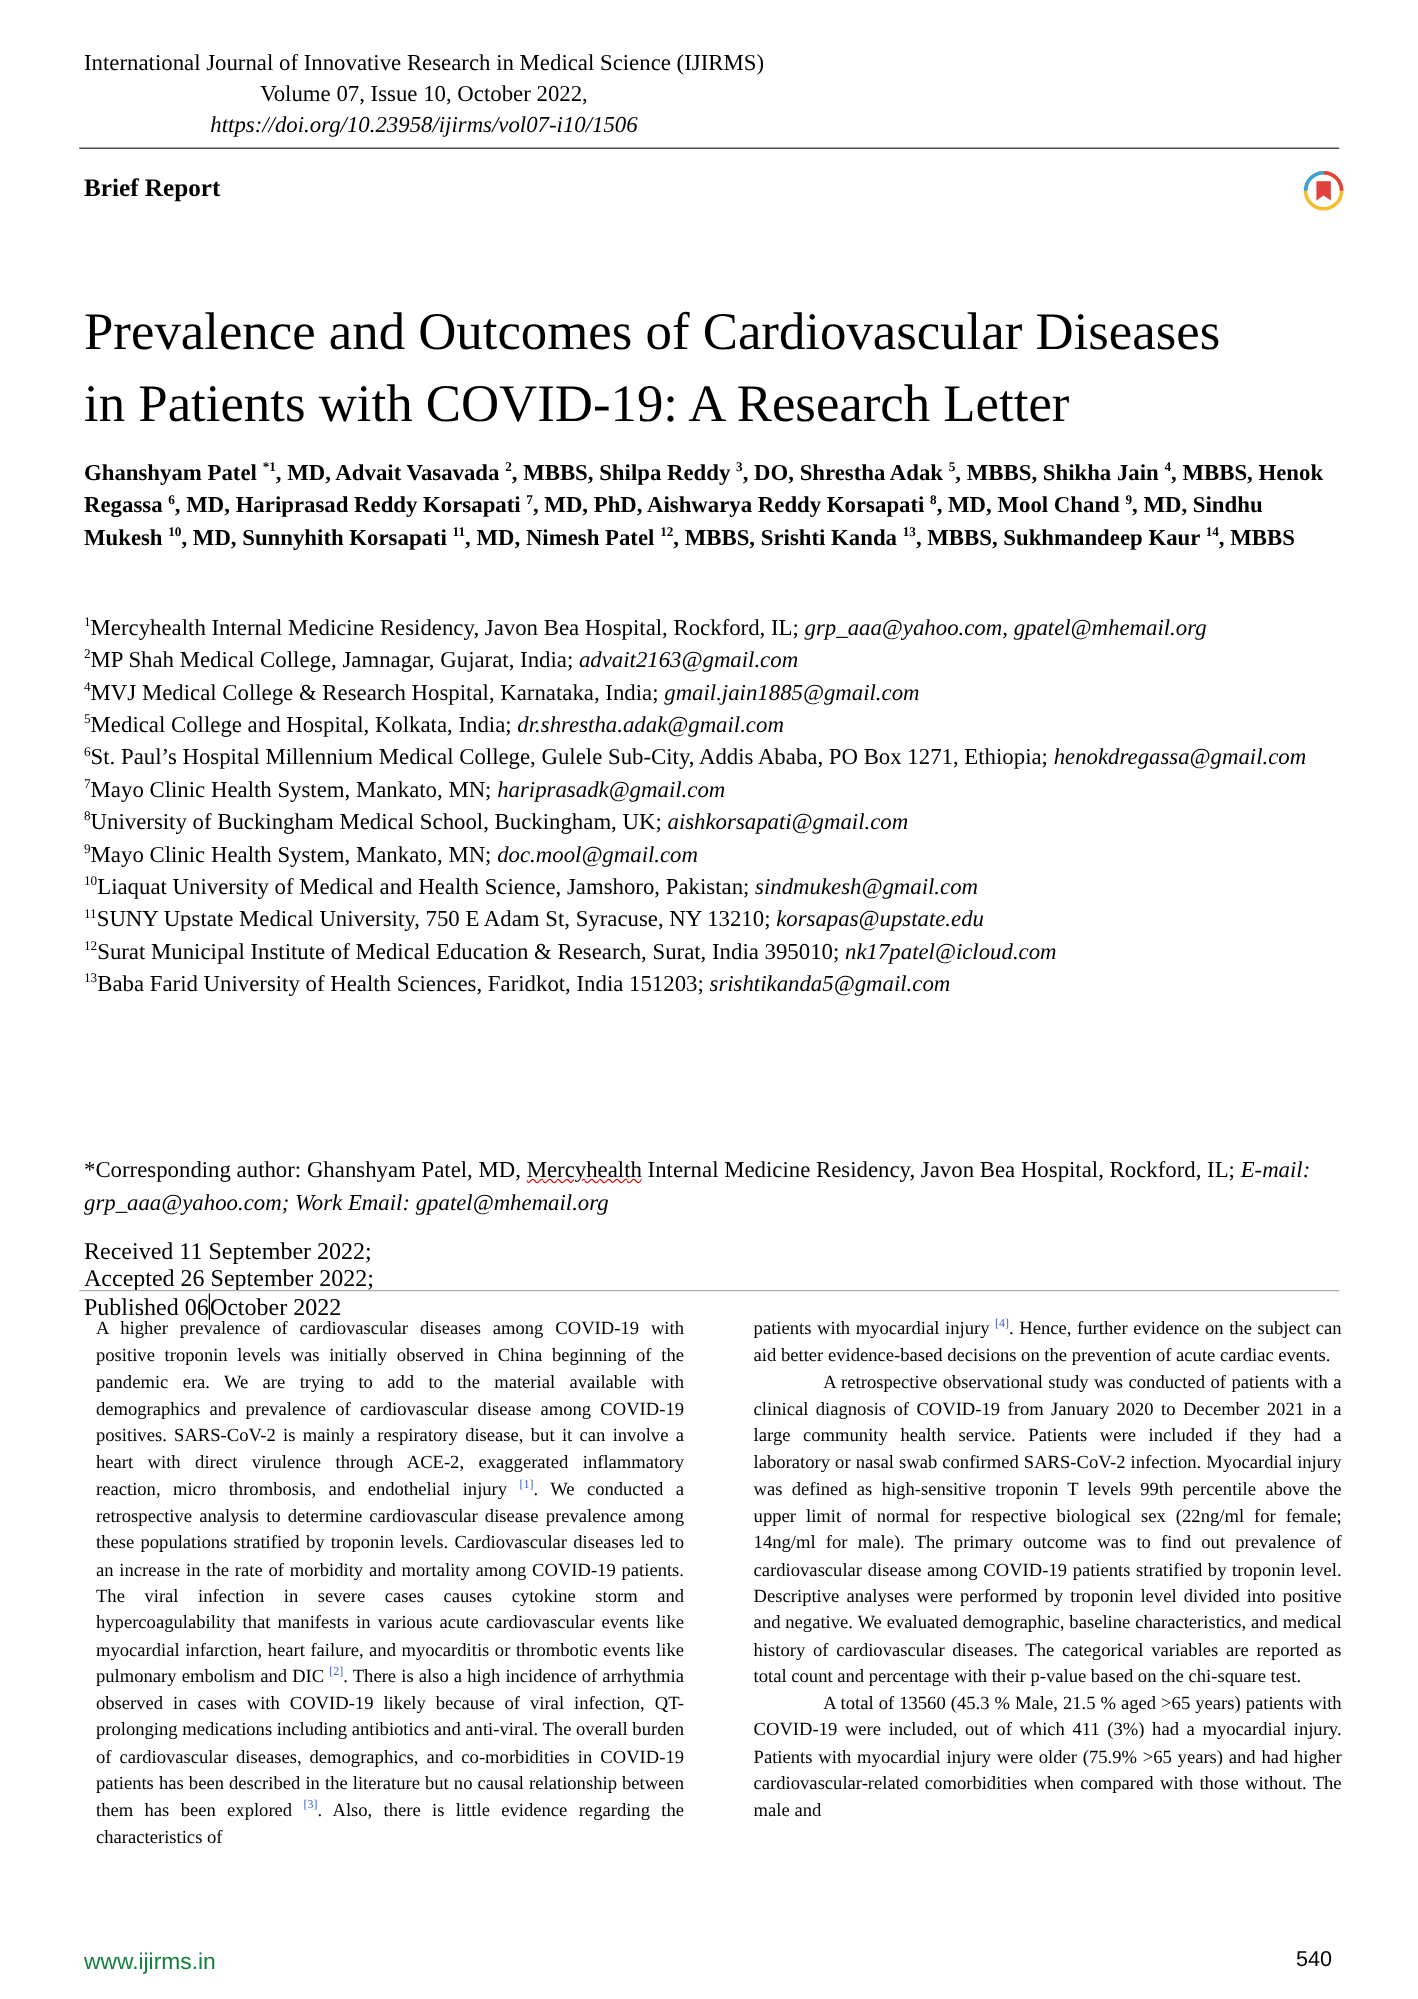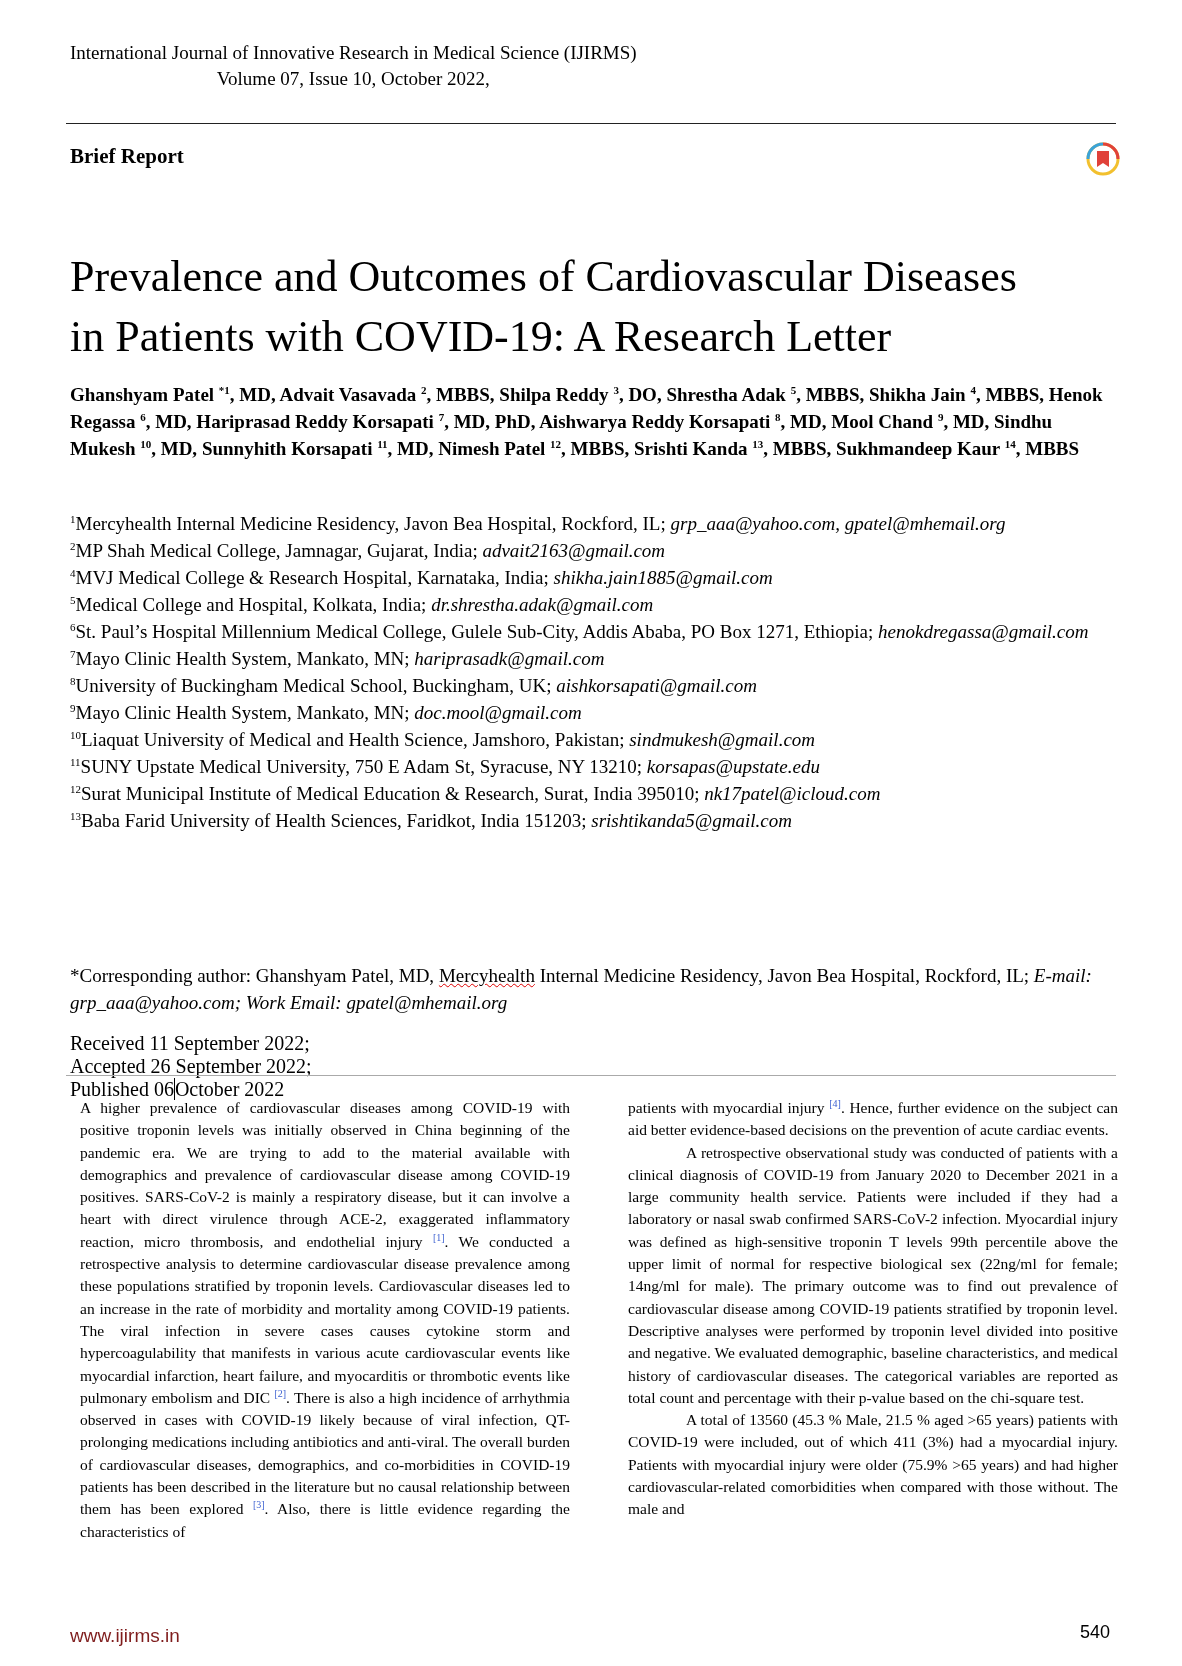--- a/index.html
+++ b/index.html
@@ -21,29 +21,30 @@
   .corr .squiggle { text-decoration: underline wavy #d00; text-decoration-thickness: 1px; }
   .dates { position: absolute; left: 70px; top: 1032px; width: 1050px; font-size: 20px; display: flex; justify-content: space-between; flex-direction: column; }
   .caret { display: inline-block; width: 1px; height: 22px; background: #000; vertical-align: -4px; }
   .rule2 { position: absolute; left: 66px; width: 1050px; top: 1075px; border-top: 1px solid #aaa; }
   .col { position: absolute; top: 1097px; width: 490px; font-size: 15.5px; line-height: 22.3px; text-align: justify; }
   .col.left { left: 80px; }
   .col.right { left: 628px; }
   .col p { margin: 0; }
   .col .indent { text-indent: 58px; }
   .ref { color: #3b5fd0; font-size: 10px; vertical-align: super; line-height: 0; }
-  .footer-url { position: absolute; left: 70px; top: 1625px; font-size: 19px; color: #7f1d1d; font-family: "Liberation Sans", sans-serif; }
+  .footer-url { position: absolute; left: 70px; top: 1625px; font-size: 19px; color: #15803d; font-family: "Liberation Sans", sans-serif; }
   .page-no { position: absolute; left: 1080px; top: 1622px; font-size: 18px; font-family: "Liberation Sans", sans-serif; }
 </style>
 </head>
 <body>
 
 <div class="journal">
   <div>International Journal of Innovative Research in Medical Science (IJIRMS)</div>
   <div>Volume 07, Issue 10, October 2022,</div>
+  <div class="doi">https://doi.org/10.23958/ijirms/vol07-i10/1506</div>
 </div>
 <div class="rule"></div>
 <div class="brief">Brief Report</div>
 
 <svg class="bookmark" viewBox="0 0 34 34">
   <circle cx="17" cy="17" r="15" fill="none" stroke="#f2c02e" stroke-width="3"></circle>
   <path d="M17 2 A15 15 0 0 1 32 17" fill="none" stroke="#e0413a" stroke-width="3"></path>
   <path d="M2 17 A15 15 0 0 1 17 2" fill="none" stroke="#3aa3d9" stroke-width="3"></path>
   <path d="M11 9 h12 v16 l-6 -4 l-6 4 z" fill="#e0413a"></path>
 </svg>
@@ -51,21 +52,21 @@
 <div class="title">
   <div>Prevalence and Outcomes of Cardiovascular Diseases</div>
   <div>in Patients with COVID-19: A Research Letter</div>
 </div>
 
 <div class="authors" id="authors"><span><span>Ghanshyam Patel </span><sup>*1</sup><span>, MD, </span></span><span><span>Advait Vasavada </span><sup>2</sup><span>, MBBS, </span></span><span><span>Shilpa Reddy </span><sup>3</sup><span>, DO, </span></span><span><span>Shrestha Adak </span><sup>5</sup><span>, MBBS, </span></span><span><span>Shikha Jain </span><sup>4</sup><span>, MBBS, </span></span><span><span>Henok Regassa </span><sup>6</sup><span>, MD, </span></span><span><span>Hariprasad Reddy Korsapati </span><sup>7</sup><span>, MD, PhD, </span></span><span><span>Aishwarya Reddy Korsapati </span><sup>8</sup><span>, MD, </span></span><span><span>Mool Chand </span><sup>9</sup><span>, MD, </span></span><span><span>Sindhu Mukesh </span><sup>10</sup><span>, MD, </span></span><span><span>Sunnyhith Korsapati </span><sup>11</sup><span>, MD, </span></span><span><span>Nimesh Patel </span><sup>12</sup><span>, MBBS, </span></span><span><span>Srishti Kanda </span><sup>13</sup><span>, MBBS, </span></span><span><span>Sukhmandeep Kaur </span><sup>14</sup><span>, MBBS</span></span></div>
 
 <div class="affils" id="affils">
     <span class="aff"><sup>1</sup><span>Mercyhealth Internal Medicine Residency, Javon Bea Hospital, Rockford, IL; </span><span class="email">grp_aaa@yahoo.com, gpatel@mhemail.org</span></span>
     <span class="aff"><sup>2</sup><span>MP Shah Medical College, Jamnagar, Gujarat, India; </span><span class="email">advait2163@gmail.com</span></span>
-    <span class="aff"><sup>4</sup><span>MVJ Medical College &amp; Research Hospital, Karnataka, India; </span><span class="email">shikha.jain1885@gmail.com</span></span>
+    <span class="aff"><sup>4</sup><span>MVJ Medical College &amp; Research Hospital, Karnataka, India; </span><span class="email">gmail.jain1885@gmail.com</span></span>
     <span class="aff"><sup>5</sup><span>Medical College and Hospital, Kolkata, India; </span><span class="email">dr.shrestha.adak@gmail.com</span></span>
     <span class="aff"><sup>6</sup><span>St. Paul’s Hospital Millennium Medical College, Gulele Sub-City, Addis Ababa, PO Box 1271, Ethiopia; </span><span class="email">henokdregassa@gmail.com</span></span>
     <span class="aff"><sup>7</sup><span>Mayo Clinic Health System, Mankato, MN; </span><span class="email">hariprasadk@gmail.com</span></span>
     <span class="aff"><sup>8</sup><span>University of Buckingham Medical School, Buckingham, UK; </span><span class="email">aishkorsapati@gmail.com</span></span>
     <span class="aff"><sup>9</sup><span>Mayo Clinic Health System, Mankato, MN; </span><span class="email">doc.mool@gmail.com</span></span>
     <span class="aff"><sup>10</sup><span>Liaquat University of Medical and Health Science, Jamshoro, Pakistan; </span><span class="email">sindmukesh@gmail.com</span></span>
     <span class="aff"><sup>11</sup><span>SUNY Upstate Medical University, 750 E Adam St, Syracuse, NY 13210; </span><span class="email">korsapas@upstate.edu</span></span>
     <span class="aff"><sup>12</sup><span>Surat Municipal Institute of Medical Education &amp; Research, Surat, India 395010; </span><span class="email">nk17patel@icloud.com</span></span>
     <span class="aff"><sup>13</sup><span>Baba Farid University of Health Sciences, Faridkot, India 151203; </span><span class="email">srishtikanda5@gmail.com</span></span>
   </div>

